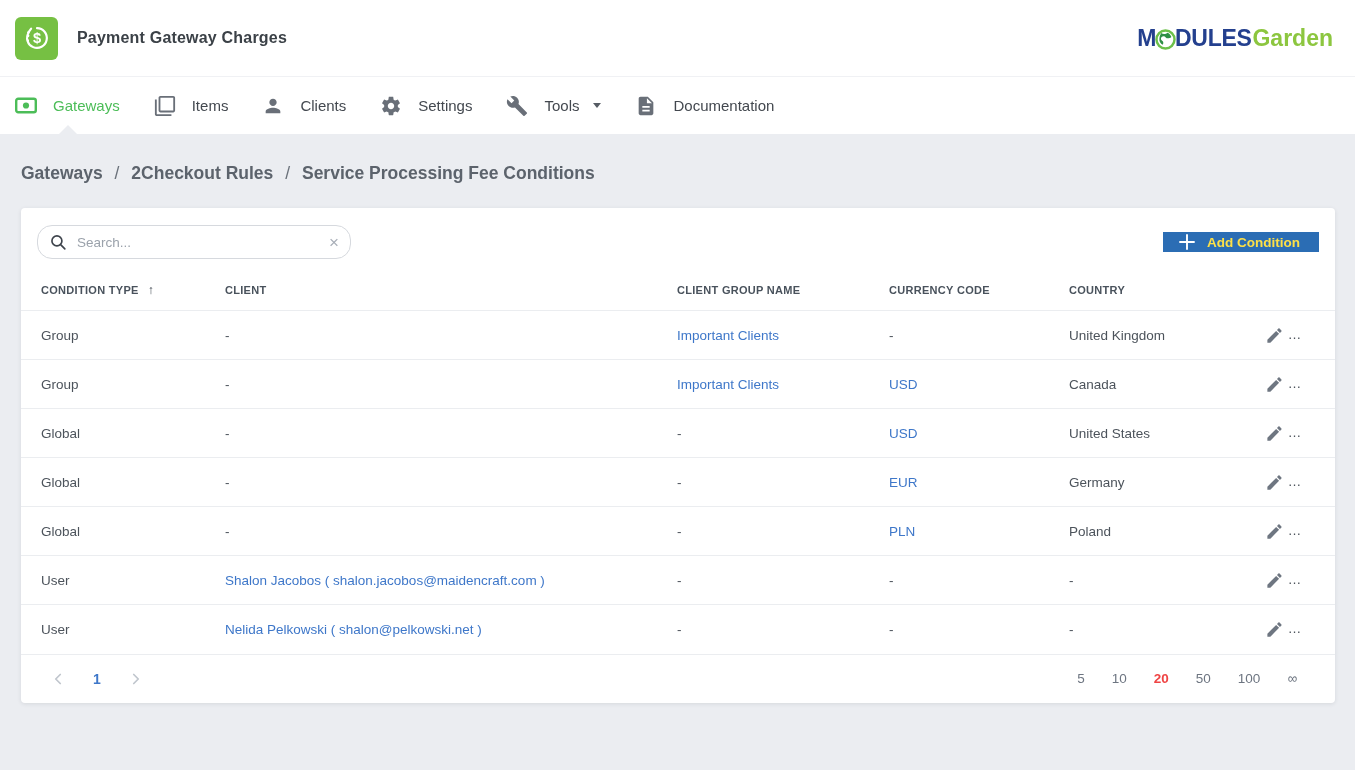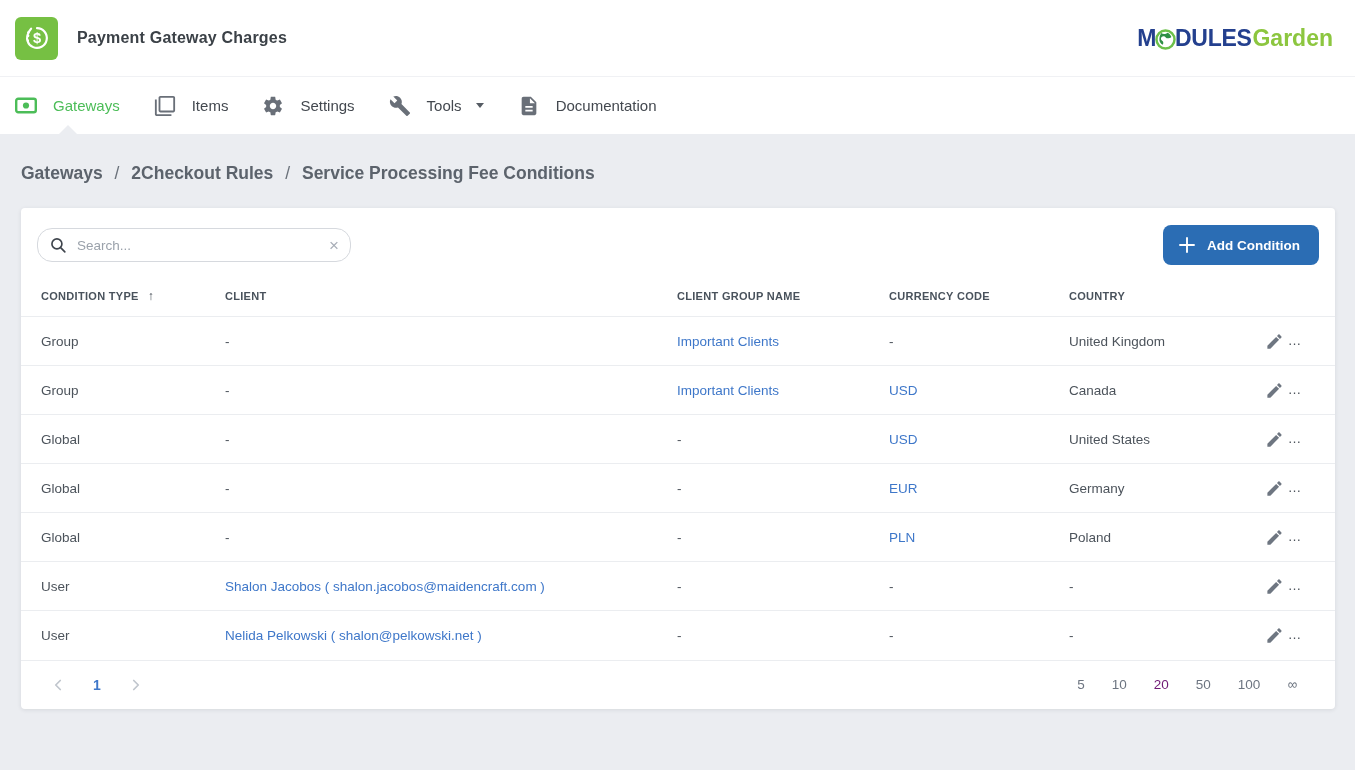--- a/index.html
+++ b/index.html
@@ -40,21 +40,21 @@
   .card { background:#fff; border-radius:4px; box-shadow:0 1px 4px rgba(30,35,45,.10); padding-bottom:0; }
 
   
   .toolbar { display:flex; align-items:center; justify-content:space-between; padding:17px 16px 8px 16px; }
   .searchbox { width:314px; height:34px; border:1px solid #d6d9de; border-radius:15px;
                display:flex; align-items:center; padding:0 10px 0 11px; gap:9px; background:#fff; }
   .searchbox input { border:none; outline:none; flex:1; font-size:13.5px; color:#474d54;
                      font-family:"Liberation Sans", sans-serif; min-width:0; }
   .searchbox input::placeholder { color:#9ba2ab; }
   .clear-x { color:#a9afb8; font-size:17px; line-height:1; cursor:pointer; padding:0 1px; }
-  .btn-add { background:#2b6db4; color:#ffffff; border:none; border-radius:8px; height:40px;
+  .btn-add { background:#2b6db4; color:#fde047; border:none; border-radius:0; height:20px;
              padding:0 19px 0 16px; display:flex; align-items:center; gap:12px;
              font-size:13.5px; font-weight:bold; cursor:pointer; font-family:"Liberation Sans", sans-serif; }
 
   
   table { width:100%; border-collapse:collapse; table-layout:fixed; }
   col.c1{width:196px} col.c2{width:452px} col.c3{width:212px} col.c4{width:180px} col.c5{width:176px} col.c6{width:auto}
   th { text-align:left; font-size:11px; color:#49525c; font-weight:bold; letter-spacing:.3px;
        padding:16px 8px 13px 8px; white-space:nowrap; cursor:pointer; }
   th:first-child, td:first-child { padding-left:20px; }
   .sort-arrow { margin-left:9px; font-size:12px; color:#3f4750; }
@@ -64,21 +64,21 @@
   td.actions { text-align:right; padding-right:17px; }
   .act { display:inline-flex; cursor:pointer; margin-left:20px; vertical-align:middle; }
   .act svg { fill:#6e7681; }
 
   
   .pager { display:flex; align-items:center; border-top:1px solid #ebedf0; height:49px; padding:0 38px 0 28px; }
   .pg-nav { display:inline-flex; align-items:center; cursor:pointer; }
   .pg-num { color:#3e77c9; font-size:14px; font-weight:bold; margin:0 26px; cursor:pointer; }
   .sizes { margin-left:auto; display:flex; align-items:center; gap:27px; }
   .size { color:#6d7581; font-size:13.5px; cursor:pointer; }
-  .size.active { color:#701a75; font-weight:normal; }
+  .size.active { color:#ef4444; font-weight:bold; }
 </style>
 </head>
 <body>
 
 <div class="app-header">
   <div class="logo-badge">
     <svg width="32" height="32" viewBox="0 0 24 24">
       <path d="M12 4.6a7.4 7.4 0 1 1-6.2 3.3" fill="none" stroke="#fff" stroke-width="1.6" stroke-linecap="round"></path>
       <path d="M5.5 10.2a7.4 7.4 0 0 0 .2 5.4" fill="none" stroke="#fff" stroke-width="1.6" stroke-linecap="round" stroke-dasharray="0.5 3"></path>
       <path d="M7.6 4.9 5.6 7.7l-.3 0" fill="none" stroke="#fff" stroke-width="1.6" stroke-linecap="round" stroke-linejoin="round"></path>
@@ -107,20 +107,28 @@
     </span>
     <span>Gateways</span>
   </div>
   <div class="tab">
     <span class="ticon">
       <svg width="22" height="22" viewBox="0 0 24 24">
           <path d="M3 5H1v16c0 1.1.9 2 2 2h16v-2H3V5zm18-4H7c-1.1 0-2 .9-2 2v14c0 1.1.9 2 2 2h14c1.1 0 2-.9 2-2V3c0-1.1-.9-2-2-2zm0 16H7V3h14v14z"></path>
         </svg>
     </span>
     <span>Items</span>
+  </div>
+  <div class="tab">
+    <span class="ticon">
+      <svg width="22" height="22" viewBox="0 0 24 24">
+          <path d="M12 12c2.21 0 4-1.79 4-4s-1.79-4-4-4-4 1.79-4 4 1.79 4 4 4zm0 2c-2.67 0-8 1.34-8 4v2h16v-2c0-2.66-5.33-4-8-4z"></path>
+        </svg>
+    </span>
+    <span>Clients</span>
   </div>
   <div class="tab">
     <span class="ticon">
       <svg width="22" height="22" viewBox="0 0 24 24">
           <path d="M19.43 12.98c.04-.32.07-.64.07-.98s-.03-.66-.07-.98l2.11-1.65c.19-.15.24-.42.12-.64l-2-3.46c-.12-.22-.39-.3-.61-.22l-2.49 1c-.52-.4-1.08-.73-1.69-.98l-.38-2.65C14.46 2.18 14.25 2 14 2h-4c-.25 0-.46.18-.49.42l-.38 2.65c-.61.25-1.17.59-1.69.98l-2.49-1c-.23-.09-.49 0-.61.22l-2 3.46c-.13.22-.07.49.12.64l2.11 1.65c-.04.32-.07.65-.07.98s.03.66.07.98l-2.11 1.65c-.19.15-.24.42-.12.64l2 3.46c.12.22.39.3.61.22l2.49-1c.52.4 1.08.73 1.69.98l.38 2.65c.03.24.24.42.49.42h4c.25 0 .46-.18.49-.42l.38-2.65c.61-.25 1.17-.59 1.69-.98l2.49 1c.23.09.49 0 .61-.22l2-3.46c.12-.22.07-.49-.12-.64l-2.11-1.65zM12 15.5c-1.93 0-3.5-1.57-3.5-3.5s1.57-3.5 3.5-3.5 3.5 1.57 3.5 3.5-1.57 3.5-3.5 3.5z"></path>
         </svg>
     </span>
     <span>Settings</span>
   </div>
   <div class="tab">

